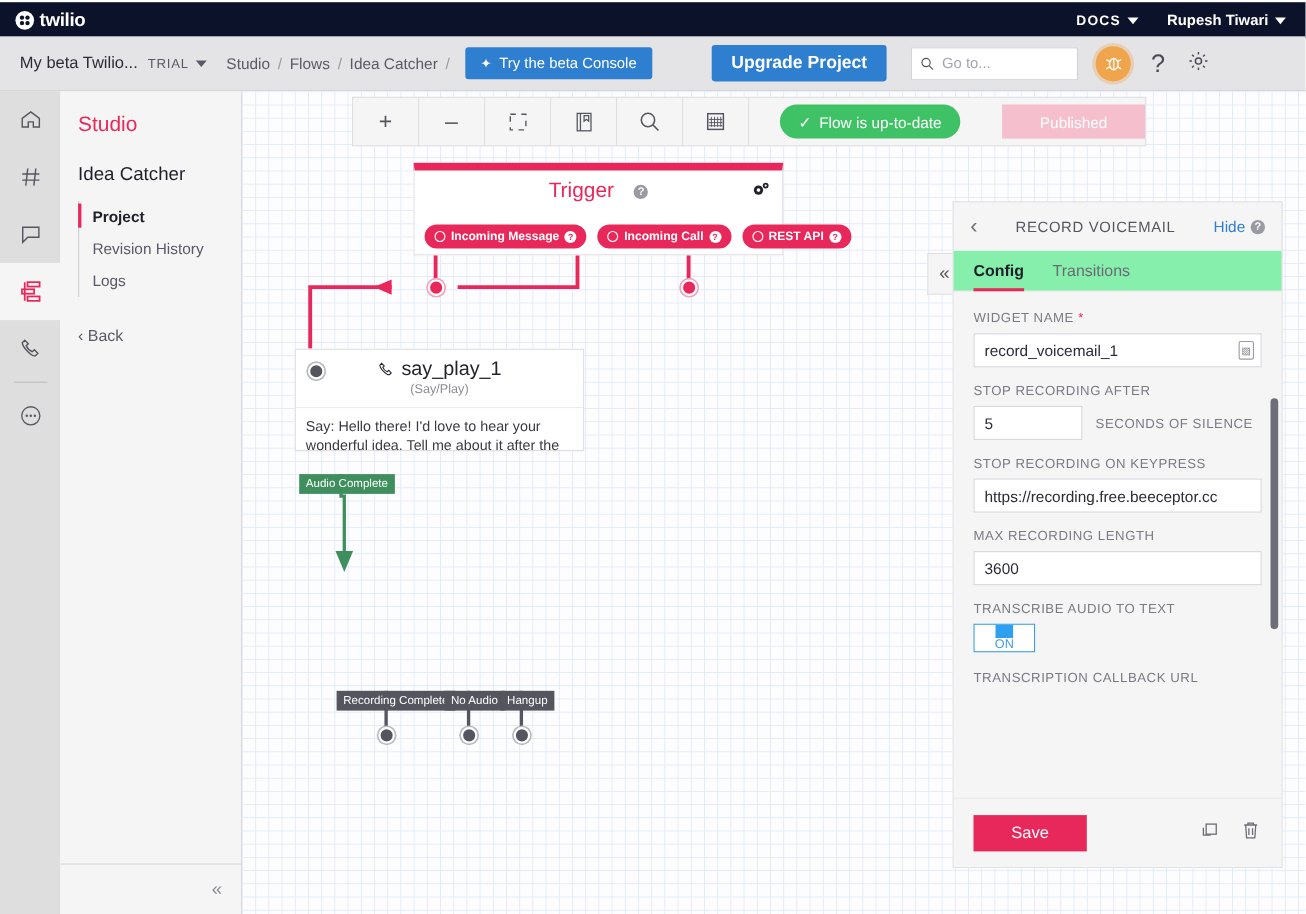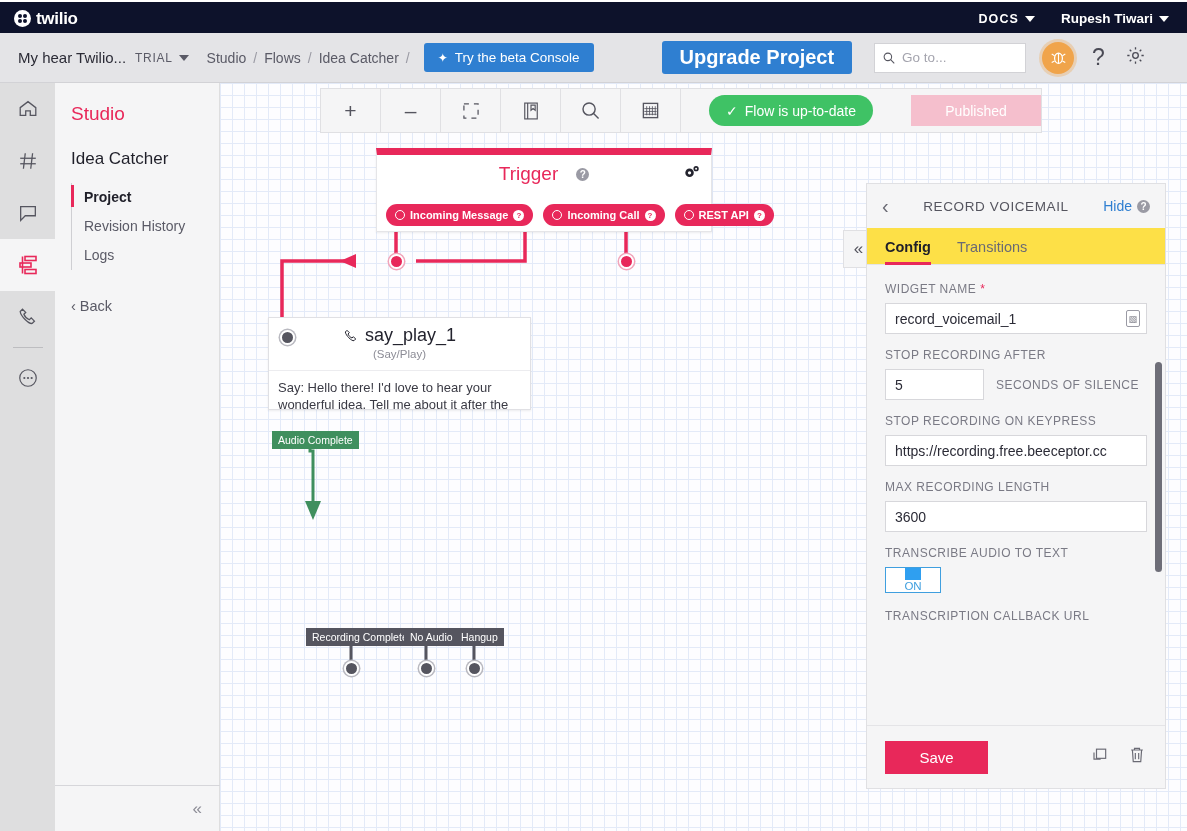--- a/index.html
+++ b/index.html
@@ -56,22 +56,22 @@
   .crumbs .c { cursor: pointer; }
   .crumbs .sep { color: #9a9aa4; }
   .btn-beta {
     margin-left: 14px; background: #2f7fd1; color: #fff; border: none;
     height: 29px; padding: 0 14px; border-radius: 3px; font-size: 13.5px;
     display: flex; align-items: center; gap: 7px; cursor: pointer;
     font-family: "Liberation Sans", sans-serif;
   }
   .sparkle { font-size: 12px; }
   .btn-upgrade {
-    margin-left: 68px; background: #2f7fd1; color: #fff; border: none;
-    height: 33px; padding: 0 18px; border-radius: 3px; font-size: 20px; font-weight: bold;
+    margin-left: 54px; background: #2f7fd1; color: #fff; border: none;
+    height: 33px; padding: 0 18px; border-radius: 3px; font-size: 16px; font-weight: bold;
     cursor: pointer; font-family: "Liberation Sans", sans-serif;
   }
   .search-box {
     margin-left: 22px; width: 152px; height: 30px; background: #fff;
     border: 1px solid #d2d2d6; display: flex; align-items: center; padding: 0 8px; gap: 7px;
   }
   .search-box input {
     border: none; outline: none; font-size: 13.5px; color: #3a3a44; width: 100%;
     font-family: "Liberation Sans", sans-serif; background: transparent;
   }
@@ -236,21 +236,21 @@
   }
   .rp-head {
     height: 44px; display: flex; align-items: center; padding: 0 15px; position: relative;
   }
   .rp-back { font-size: 20px; color: #6a6a74; cursor: pointer; line-height: 1; }
   .rp-title {
     flex: 1; text-align: center; font-size: 13.5px; color: #55555f; letter-spacing: 0.6px;
   }
   .rp-hide { font-size: 14px; color: #2f7fd1; cursor: pointer; margin-right: 5px; }
   .rp-tabs {
-    background: #fde047; display: flex; padding: 0 18px; gap: 26px;
+    background: #86efac; display: flex; padding: 0 18px; gap: 26px;
     border-bottom: 1px solid #e4e4e7; height: 37px; align-items: flex-end;
   }
   .rp-tab {
     font-size: 14.5px; color: #6a6a74; padding-bottom: 7px; cursor: pointer;
     border-bottom: 3px solid transparent; margin-bottom: -1px;
   }
   .rp-tab.active { color: #1f1f29; font-weight: bold; border-bottom-color: #e8285a; }
   .rp-body {
     flex: 1; background: #f5f5f6; padding: 17px 18px 0 18px; overflow: hidden;
     position: relative;
@@ -319,21 +319,21 @@
         <span class="chev-d"></span>
       </div>
       <div class="top-link user">
         <span>Rupesh Tiwari</span>
         <span class="chev-d"></span>
       </div>
     </div>
   </div>
 
   <div class="navbar">
-    <span class="proj-name">My hear Twilio...</span>
+    <span class="proj-name">My beta Twilio...</span>
     <span class="trial-tag">TRIAL</span>
     <span class="chev-d-dark"></span>
     <div class="crumbs">
       <span class="c">Studio</span>
       <span class="sep">/</span>
       <span class="c">Flows</span>
       <span class="sep">/</span>
       <span class="c">Idea Catcher</span>
       <span class="sep">/</span>
     </div>

